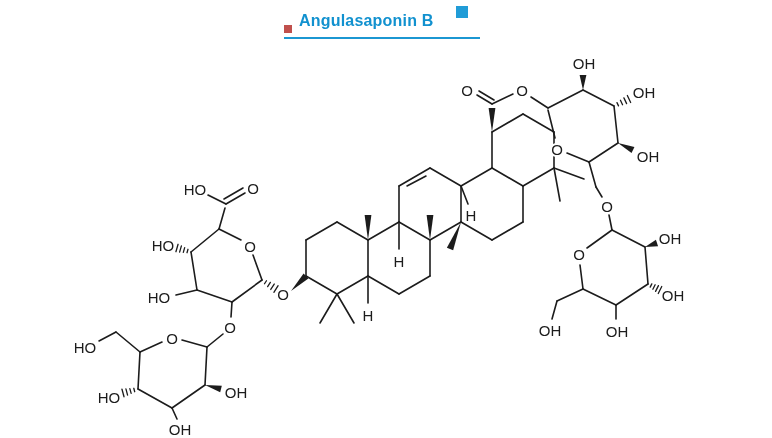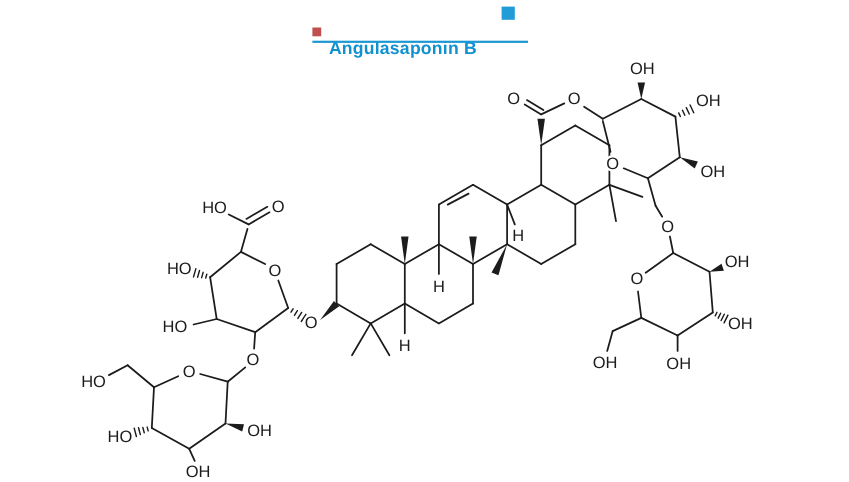--- a/index.html
+++ b/index.html
@@ -17,21 +17,21 @@
     font-family:"Liberation Sans",sans-serif;font-size:15px;fill:#1c1c1c;
     paint-order:stroke;stroke:#ffffff;stroke-width:4px;stroke-linejoin:round;font-weight:400;
   }
 </style>
 </head>
 <body>
 
 <div class="stage">
 
   <div class="title-bullet" style="background: rgb(192, 80, 77);"></div>
-  <div class="title-text" style="color: rgb(17, 145, 207); margin-top: 24px;">Angulasaponin B</div>
+  <div class="title-text" style="color: rgb(17, 145, 207);">Angulasaponin B</div>
   <div class="title-corner" style="background: rgb(33, 156, 215);"></div>
   <div class="title-underline" style="background: rgb(27, 151, 210);"></div>
 
   <svg class="mol" width="772" height="438" viewBox="0 0 772 438" aria-hidden="true">
     <g id="bond-group">
         <line x1="306" y1="240" x2="306" y2="276" stroke="#1c1c1c" stroke-width="1.6" stroke-linecap="round"></line>
         <line x1="306" y1="276" x2="337" y2="294" stroke="#1c1c1c" stroke-width="1.6" stroke-linecap="round"></line>
         <line x1="337" y1="294" x2="368" y2="276" stroke="#1c1c1c" stroke-width="1.6" stroke-linecap="round"></line>
         <line x1="368" y1="276" x2="368" y2="240" stroke="#1c1c1c" stroke-width="1.6" stroke-linecap="round"></line>
         <line x1="368" y1="240" x2="337" y2="222" stroke="#1c1c1c" stroke-width="1.6" stroke-linecap="round"></line>

